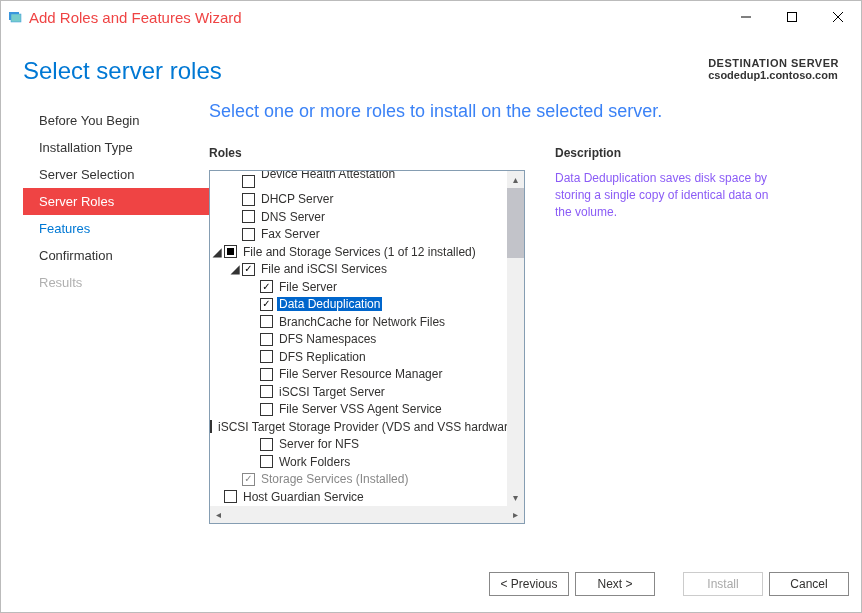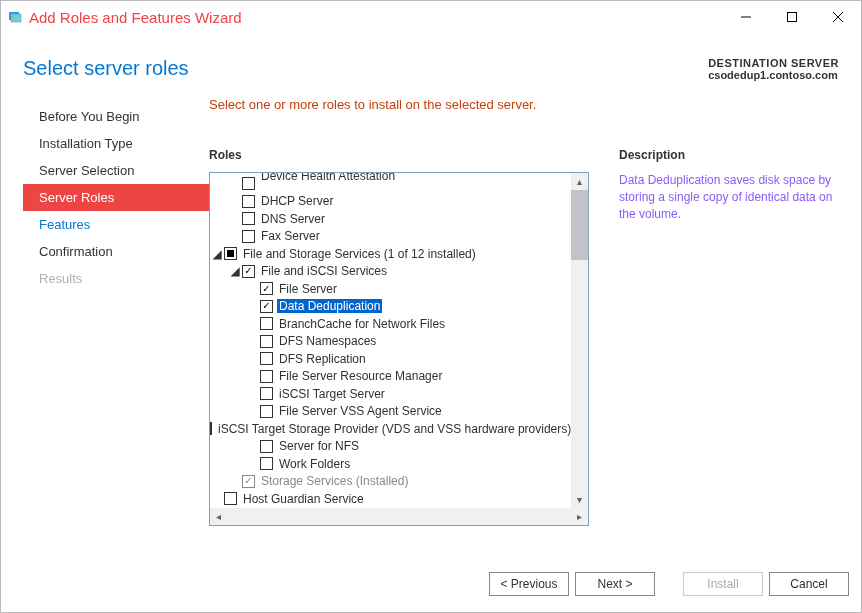--- a/index.html
+++ b/index.html
@@ -50,21 +50,21 @@
     justify-content: center;
     font-size: 14px;
     color: #000;
   }
   .header-row {
     display: flex;
     align-items: flex-start;
     padding: 24px 22px 8px 22px;
   }
   .page-heading {
-    font-size: 20px;
+    font-size: 24px;
     font-weight: 300;
     color: #0078d4;
   }
   .dest {
     margin-left: auto;
     text-align: left;
     font-size: 11px;
     color: #333;
     font-weight: bold;
   }
@@ -99,32 +99,32 @@
     color: #0078d4;
     cursor: pointer;
   }
   .side-item.disabled { color: #b0b0b0; cursor: default; }
   .main {
     flex: 1;
     display: flex;
     flex-direction: column;
   }
   .instruction {
-    font-size: 13px;
-    color: #c2410c;
-    margin-bottom: 36px;
+    font-size: 18px;
+    color: #3b82f6;
+    margin-bottom: 24px;
   }
   .panels {
     display: flex;
     flex: 1;
     gap: 30px;
     overflow: hidden;
   }
   .roles-col {
-    width: 380px;
+    width: 316px;
     display: flex;
     flex-direction: column;
   }
   .panel-label {
     font-weight: 600;
     font-size: 12px;
     margin-bottom: 10px;
     color: #333;
   }
   .tree-outer {

